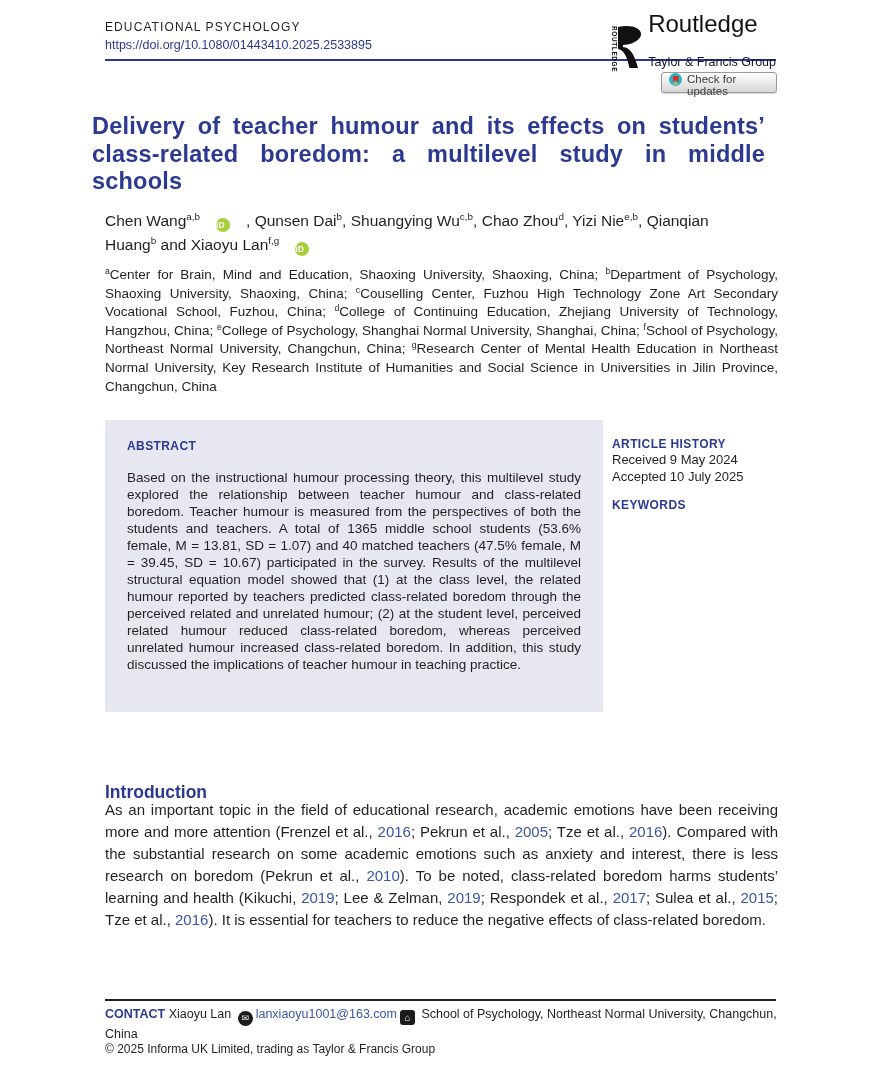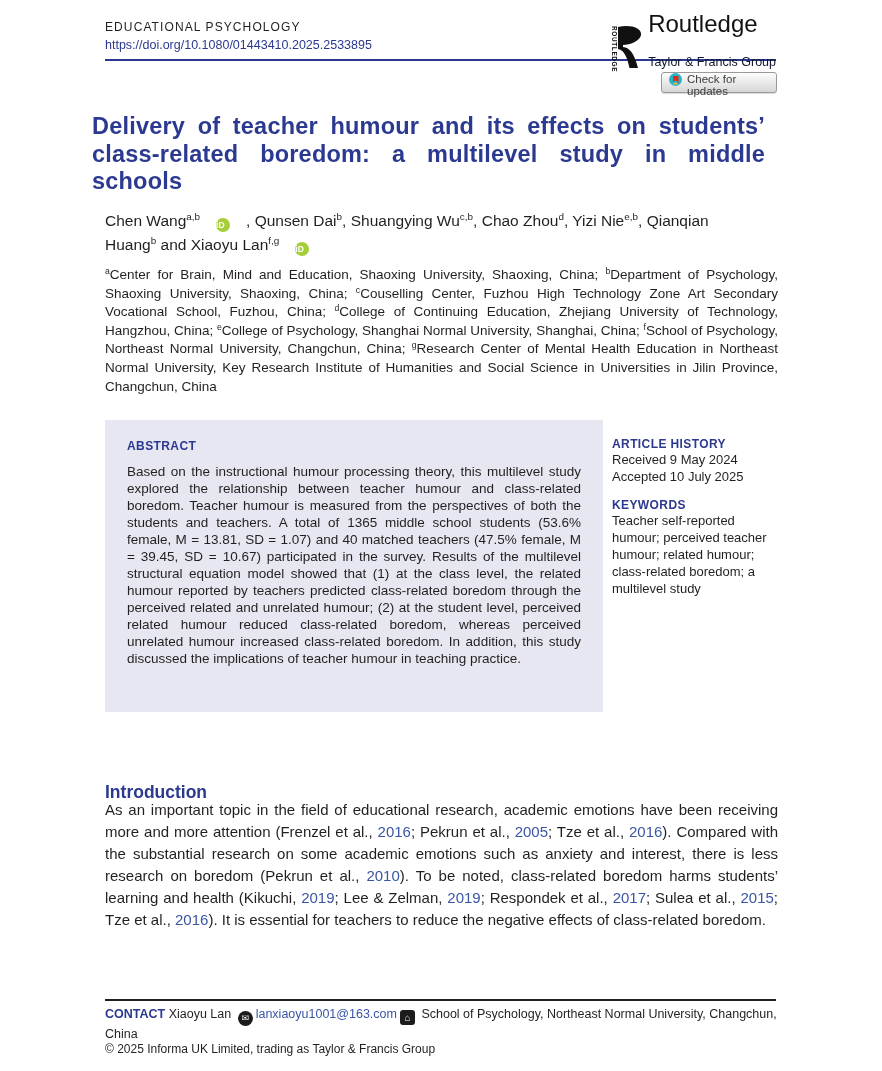--- a/index.html
+++ b/index.html
@@ -50,21 +50,21 @@
   .authors{left:105px;top:209px;width:640px;font-size:15.5px;line-height:24px;}
   .orcid{display:inline-block;width:14px;height:14px;border-radius:50%;background:var(--orcid-green);
          color:#fff;font-size:8.5px;font-weight:bold;text-align:left;line-height:14px;
          vertical-align:-2px;margin:0 16px;cursor:pointer;}
   .affils{left:105px;top:266px;width:673px;font-size:13.5px;line-height:18.6px;text-align:justify;}
 
   
   .abstract-box{left:105px;top:420px;width:498px;height:292px;background:var(--abstract-bg);
                 padding:19px 22px 0 22px;}
   .sec-label{font-size:12px;font-weight:bold;color:var(--heading-blue);letter-spacing:0.4px;}
-  .abstract-body{margin-top:10px;font-size:13.5px;line-height:17px;text-align:justify;}
+  .abstract-body{margin-top:16px;font-size:13.5px;line-height:17px;text-align:justify;}
   .sidebar{left:612px;top:437px;width:168px;}
   .sidebar .line{font-size:13px;line-height:17px;}
   .kw-label{margin-top:13px;}
   .kw-body{font-size:13px;line-height:17px;}
 
   
   .intro-h{left:105px;top:765px;font-size:17.5px;font-weight:bold;color:var(--heading-blue);margin-top:17px;}
   .intro-p{left:105px;top:799px;width:673px;font-size:15px;line-height:22px;text-align:justify;}
 
   
@@ -111,21 +111,20 @@
 <div class="abs-block abstract-box">
   <div class="sec-label">ABSTRACT</div>
   <p class="abstract-body">Based on the instructional humour processing theory, this multilevel study explored the relationship between teacher humour and class-related boredom. Teacher humour is measured from the perspectives of both the students and teachers. A total of 1365 middle school students (53.6% female, M = 13.81, SD = 1.07) and 40 matched teachers (47.5% female, M = 39.45, SD = 10.67) participated in the survey. Results of the multilevel structural equation model showed that (1) at the class level, the related humour reported by teachers predicted class-related boredom through the perceived related and unrelated humour; (2) at the student level, perceived related humour reduced class-related boredom, whereas perceived unrelated humour increased class-related boredom. In addition, this study discussed the implications of teacher humour in teaching practice.</p>
 </div>
 
 <div class="abs-block sidebar">
   <div class="sec-label">ARTICLE HISTORY</div>
   <div class="line">Received 9 May 2024</div>
   <div class="line">Accepted 10 July 2025</div>
   <div class="sec-label kw-label">KEYWORDS</div>
-  <div class="kw-body">Teacher self-reported humour; perceived teacher humour; related humour; class-related boredom; a multilevel study</div>
 </div>
 
 <h2 class="abs-block intro-h">Introduction</h2>
 <p class="abs-block intro-p"><span>As an important topic in the field of educational research, academic emotions have been receiving more and more attention (Frenzel et al., </span><span class="cite">2016</span><span>; Pekrun et al., </span><span class="cite">2005</span><span>; Tze et al., </span><span class="cite">2016</span><span>). Compared with the substantial research on some academic emotions such as anxiety and interest, there is less research on boredom (Pekrun et al., </span><span class="cite">2010</span><span>). To be noted, class-related boredom harms students’ learning and health (Kikuchi, </span><span class="cite">2019</span><span>; Lee &amp; Zelman, </span><span class="cite">2019</span><span>; Respondek et al., </span><span class="cite">2017</span><span>; Sulea et al., </span><span class="cite">2015</span><span>; Tze et al., </span><span class="cite">2016</span><span>). It is essential for teachers to reduce the negative effects of class-related boredom.</span></p>
 
 <div class="abs-block foot-rule"></div>
 <div class="abs-block contact">
   <span class="contact-label">CONTACT</span><span> Xiaoyu Lan </span><span class="cicon">✉</span><a class="email">lanxiaoyu1001@163.com</a><span class="cicon sq">⌂</span><span> School of Psychology, Northeast Normal University, Changchun, China</span>
 </div>
 <div class="abs-block copyright">© 2025 Informa UK Limited, trading as Taylor &amp; Francis Group</div>

